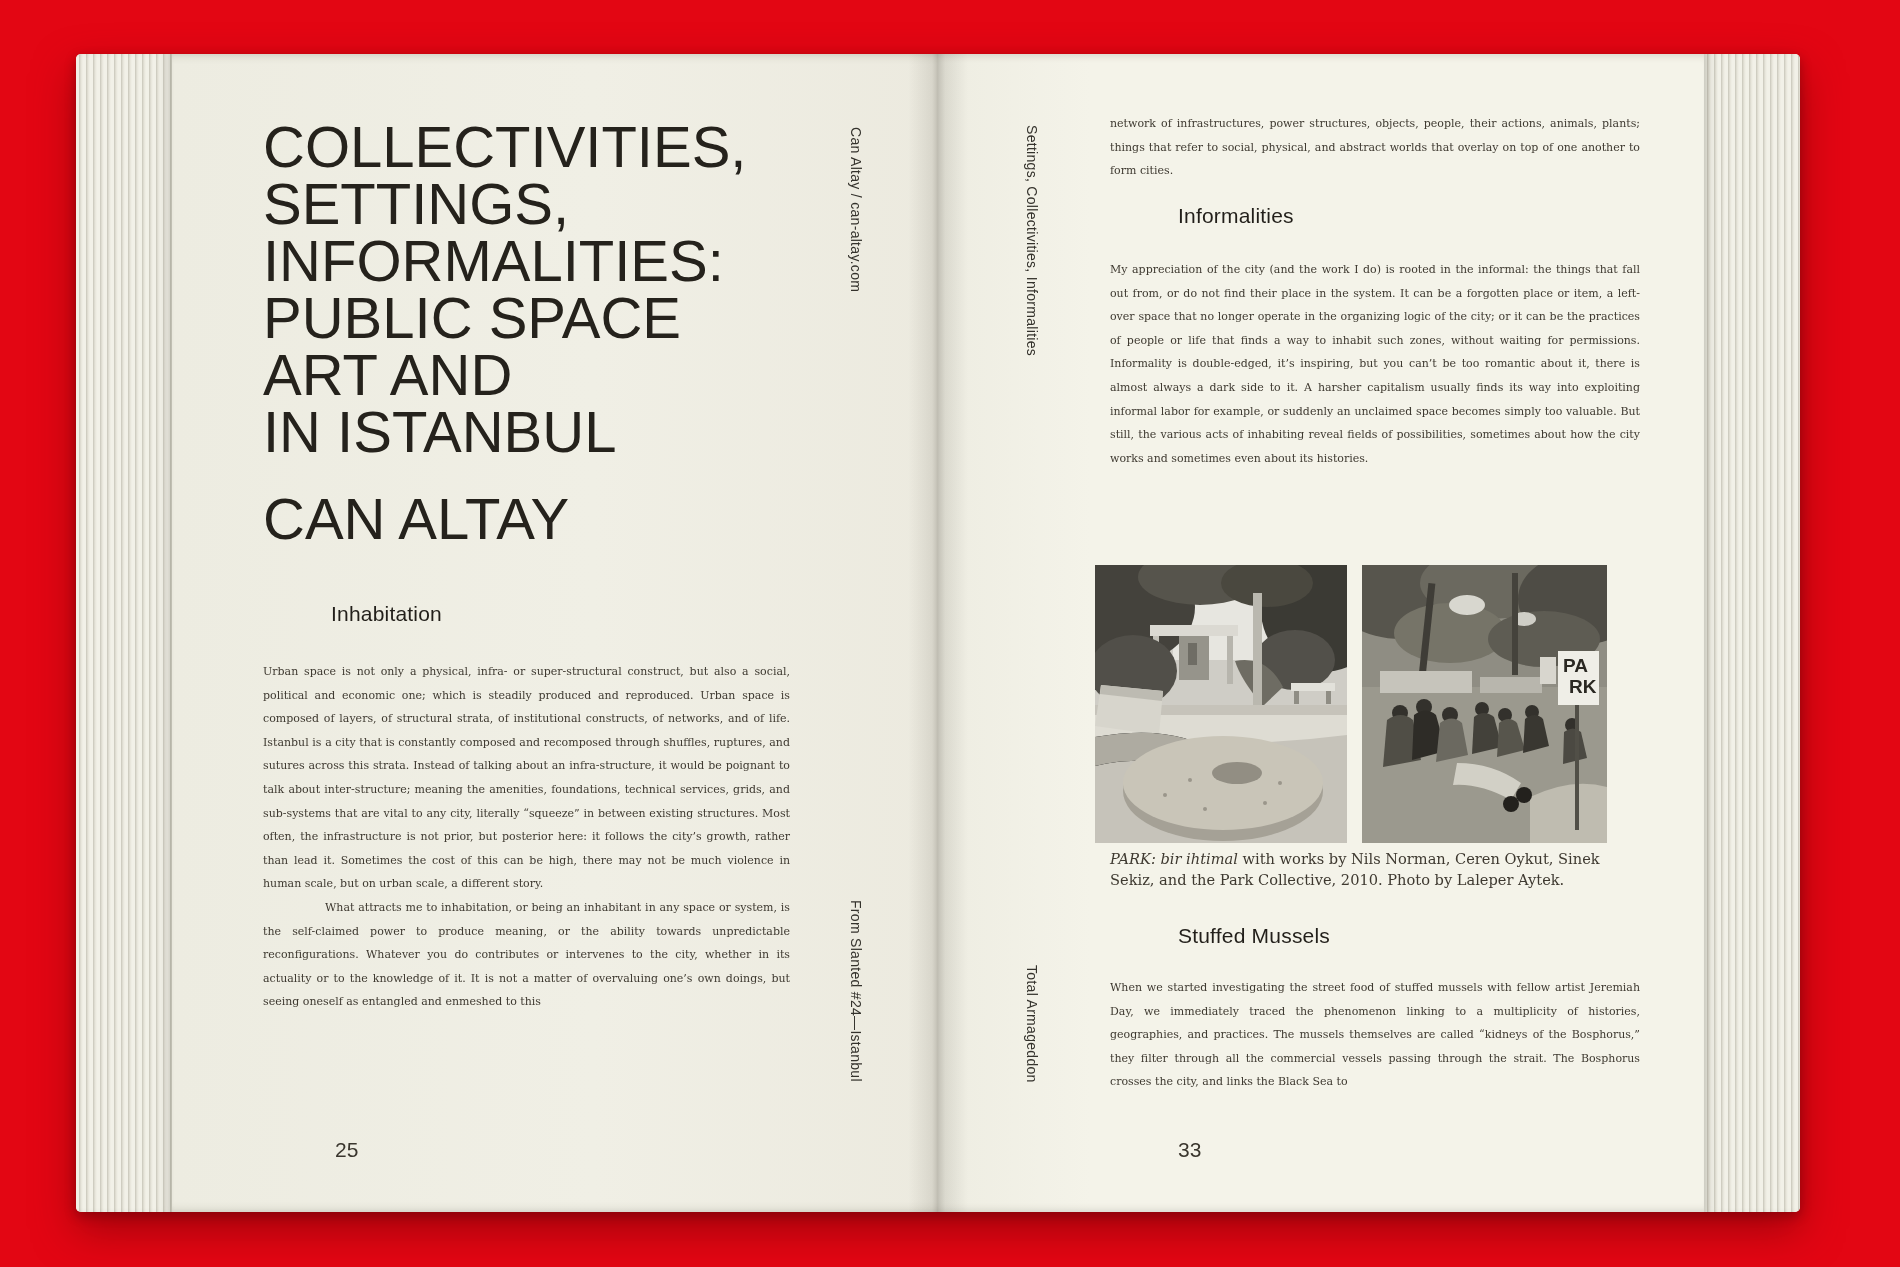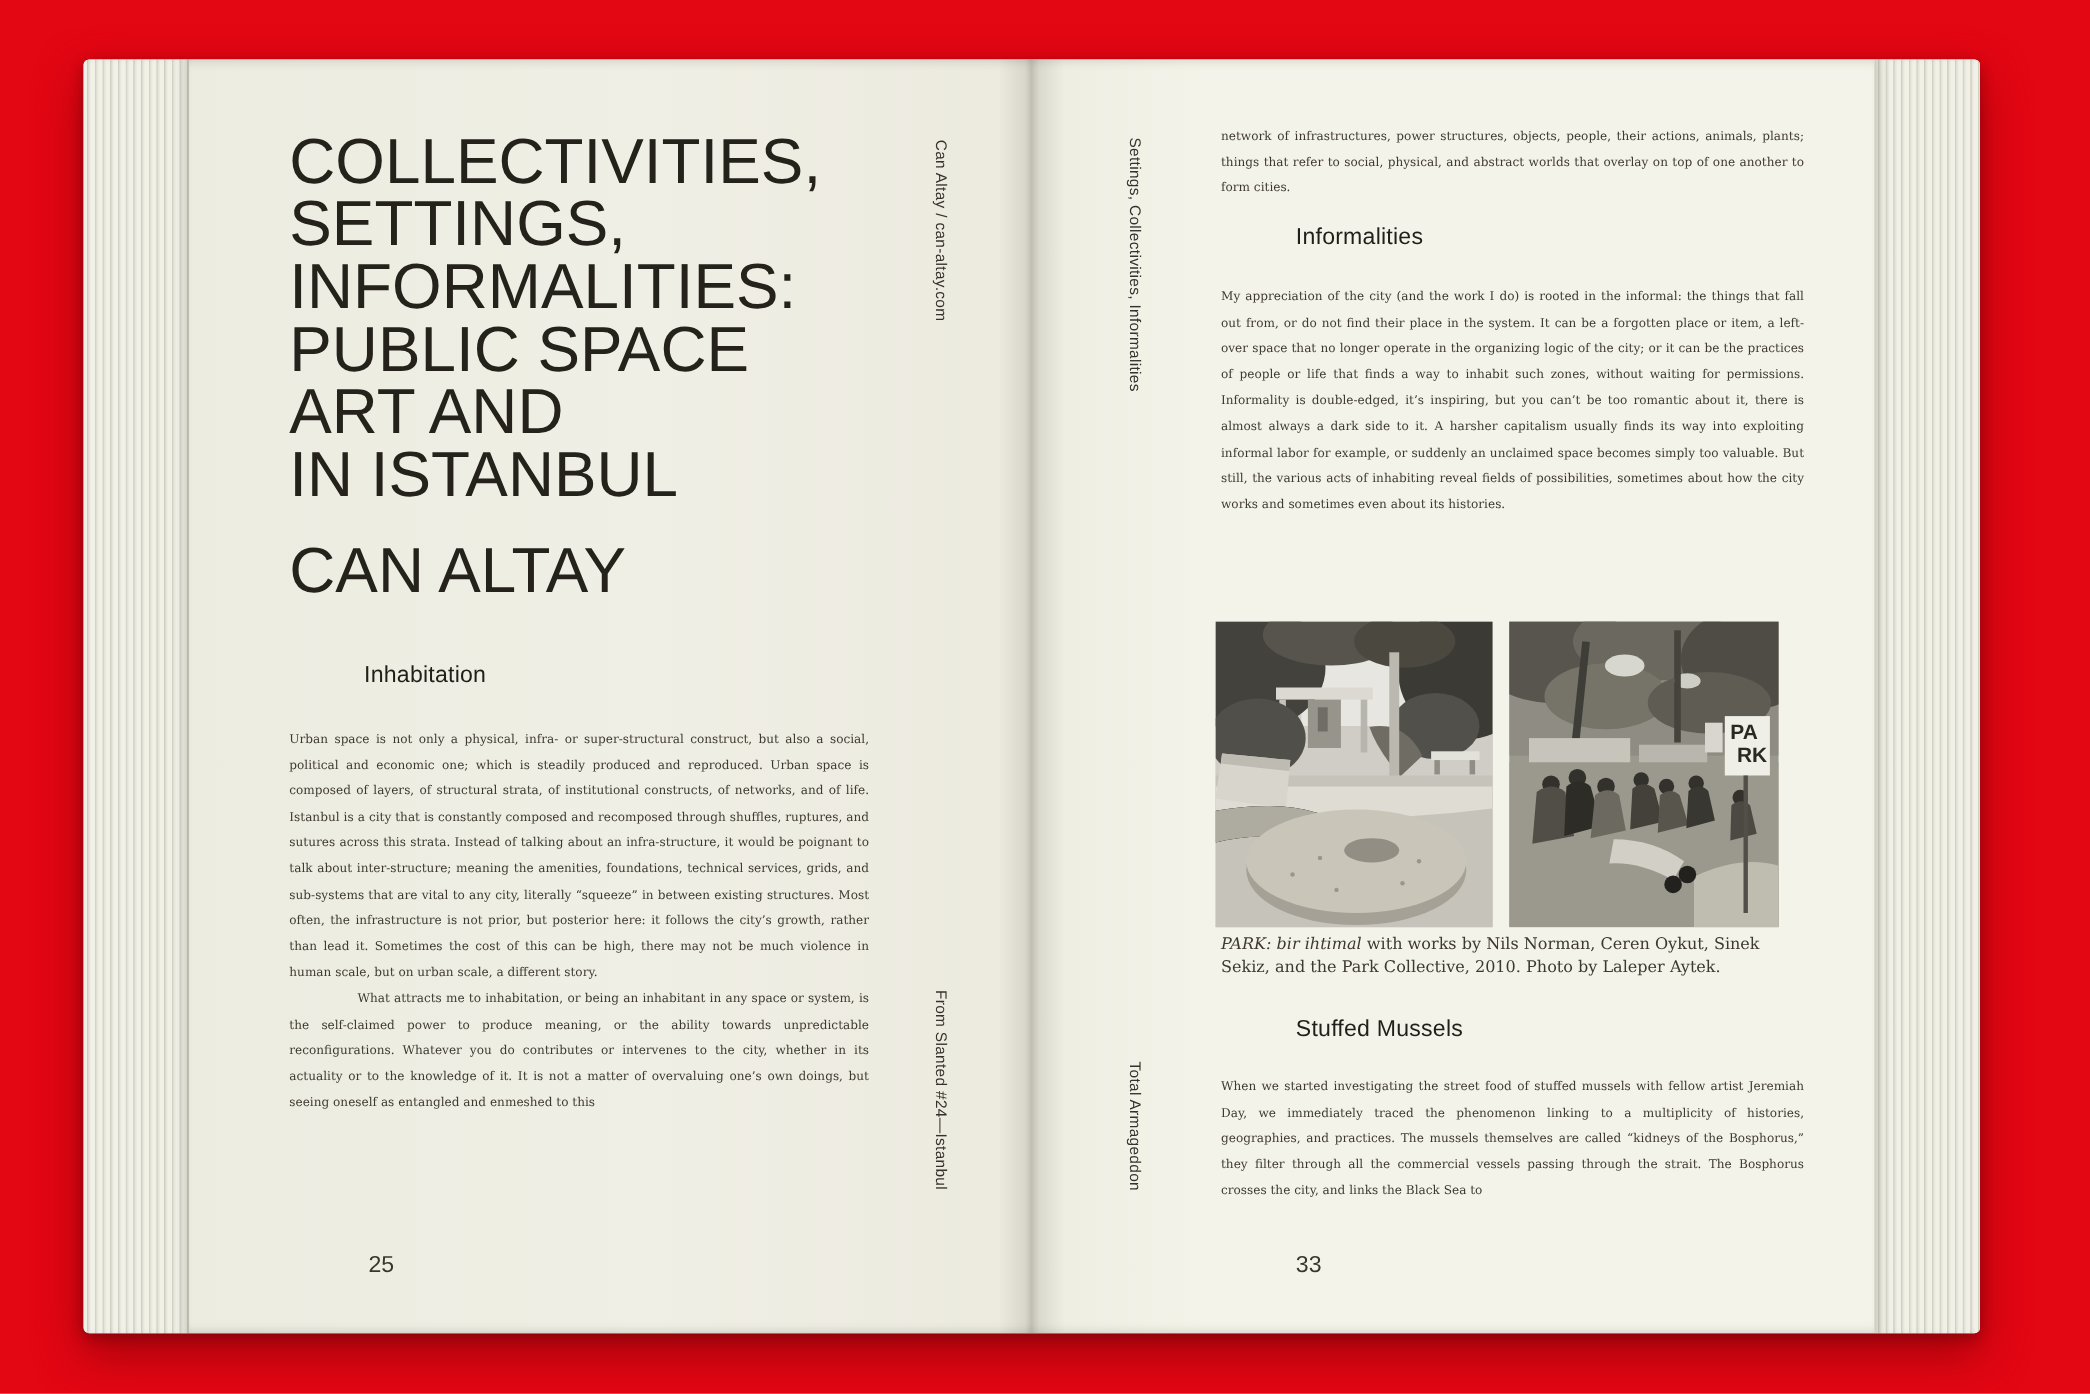--- a/index.html
+++ b/index.html
@@ -60,21 +60,21 @@
   .left-body{left:91px;top:606px;}
   .pn-left{left:163px;}
   .vt-top-left{left:676px;top:73px;}
   .vt-bottom-left{left:676px;top:846px;}
   
   .vt-top-right{left:86px;top:71px;}
   .vt-bottom-right{left:86px;top:911px;}
   .r-cont{left:172px;top:58px;width:530px;}
   .h-informalities{left:240px;top:150px;}
   .r-p1{left:172px;top:204px;width:530px;}
-  .photos{position:absolute;left:167px;top:511px;width:512px;height:278px;display:flex;gap:15px;}
+  .photos{position:absolute;left:157px;top:511px;width:512px;height:278px;display:flex;gap:15px;}
   .photo{height:278px;overflow:hidden;background:#c9c7bf;}
   .photo svg{display:block;}
   .photo1{width:252px;}
   .photo2{width:245px;}
   .caption{
     position:absolute;left:172px;top:794px;width:530px;margin:0;
     font-family:"DejaVu Serif","Liberation Serif",serif;
     font-size:14.6px;line-height:21px;color:#3e3930;
   }
   .h-mussels{left:240px;top:870px;}

